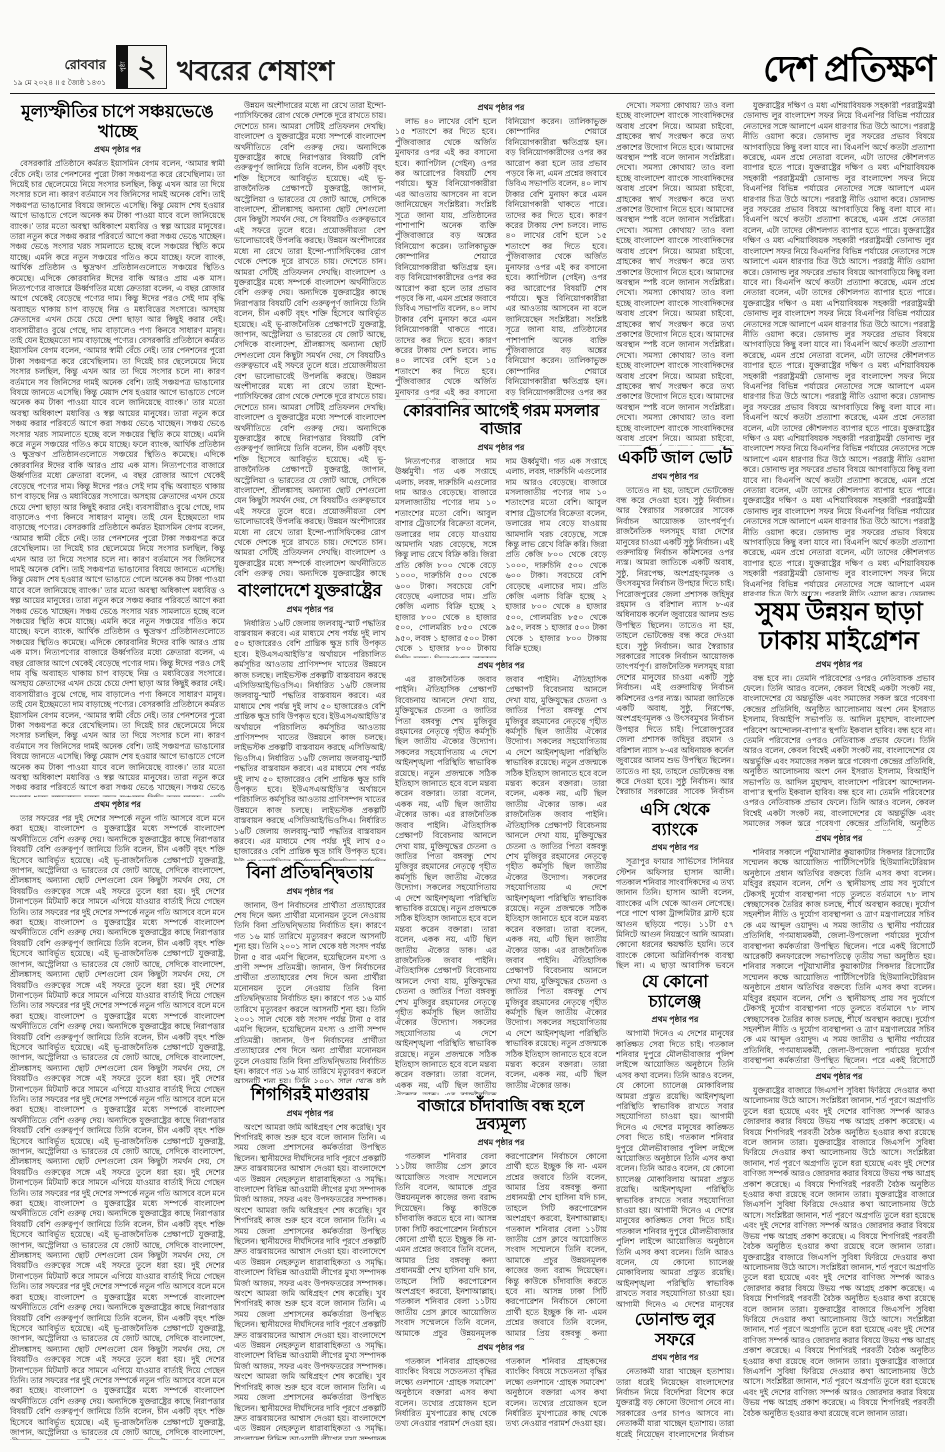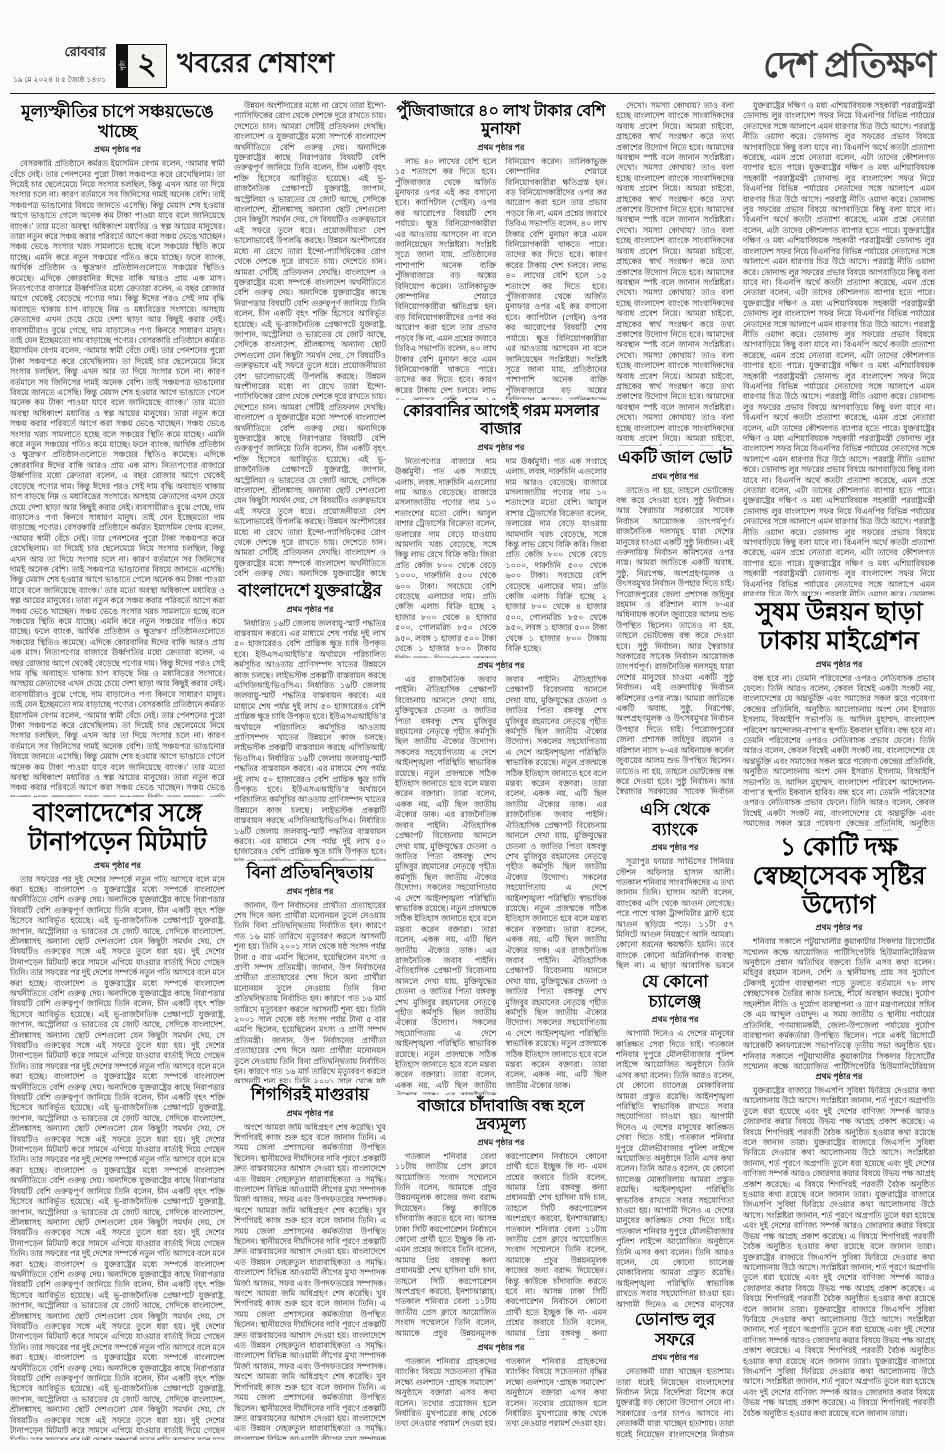--- a/index.html
+++ b/index.html
@@ -6,30 +6,30 @@
   body{
     width:945px;height:1452px;
     background:#fbfbf9;
     font-family:"Liberation Serif", serif;
     color:#1b1b1b;
     overflow:hidden;
     -webkit-font-smoothing:antialiased;
   }
   .page{box-sizing:border-box;width:945px;height:1452px;padding:42px 10px 6px;}
   
-  .masthead{display:flex;align-items:center;gap:10px;border-bottom:1.5px solid #1a1a1a;padding-bottom:4px;height:52px;box-sizing:border-box;}
+  .masthead{display:flex;align-items:flex-end;gap:10px;border-bottom:1.5px solid #1a1a1a;padding-bottom:4px;height:52px;box-sizing:border-box;}
   .dateblock{display:flex;flex-direction:column;align-items:flex-end;justify-content:flex-end;line-height:1.1;padding-bottom:2px;min-width:96px;}
   .weekday{font-weight:bold;font-size:13px;}
-  .dateline{font-size:7.5px;color:#2a2a2a;margin-top:16px;white-space:nowrap;}
+  .dateline{font-size:7.5px;color:#2a2a2a;margin-top:6px;white-space:nowrap;}
   .pagebox{display:flex;align-items:stretch;height:44px;}
   .pagebox .strip{background:#111;color:#fff;writing-mode:vertical-rl;transform:rotate(180deg);font-size:6.5px;display:flex;align-items:center;justify-content:center;width:12px;}
   .pagebox .num{background:#f2f2ee;border:1px solid #111;border-left:none;width:38px;display:flex;align-items:center;justify-content:center;font-size:30px;font-weight:bold;color:#111;}
   .sectiontitle{font-size:27px;font-weight:bold;letter-spacing:0;line-height:1;padding-bottom:4px;white-space:nowrap;}
   .mast-spacer{flex:1;}
-  .logo{font-size:36px;font-weight:bold;color:#404040;letter-spacing:-1px;line-height:1;padding-bottom:2px;white-space:nowrap;}
+  .logo{font-size:36px;font-weight:bold;color:#000000;letter-spacing:-1px;line-height:1;padding-bottom:2px;white-space:nowrap;}
   
   .grid{
     display:grid;
     grid-template-columns:215px 152px 212px 118px 1fr;
     column-gap:9px;
     margin-top:6px;
     height:1340px;
   }
   .col{display:flex;flex-direction:column;overflow:hidden;}
   .art{display:flex;flex-direction:column;overflow:hidden;flex:0 0 auto;}
@@ -68,21 +68,20 @@
 
   <div class="grid">
 
     <div class="col">
       <article class="art" style="height:697px">
         <h2 class="hl hl-lg">মূল্যস্ফীতির চাপে সঞ্চয়ভেঙে খাচ্ছে</h2>
         <div class="kick">প্রথম পৃষ্ঠার পর</div>
         <div class="body fill">বেসরকারি প্রতিষ্ঠানে কর্মরত ইয়াসমিন বেগম বলেন, ‘আমার স্বামী বেঁচে নেই। তার পেনশনের পুরো টাকা সঞ্চয়পত্র করে রেখেছিলাম। তা দিয়েই চার ছেলেমেয়ে নিয়ে সংসার চলছিল, কিন্তু এখন আর তা দিয়ে সংসার চলে না। কারণ বর্তমানে সব জিনিসের দামই অনেক বেশি। তাই সঞ্চয়পত্র ভাঙানোর বিষয়ে জানতে এসেছি। কিন্তু মেয়াদ শেষ হওয়ার আগে ভাঙাতে গেলে অনেক কম টাকা পাওয়া যাবে বলে জানিয়েছে ব্যাংক।’ তার মতো অবস্থা অধিকাংশ মধ্যবিত্ত ও স্বল্প আয়ের মানুষের। তারা নতুন করে সঞ্চয় করার পরিবর্তে আগে করা সঞ্চয় ভেঙে খাচ্ছেন। সঞ্চয় ভেঙে সংসার খরচ সামলাতে হচ্ছে বলে সঞ্চয়ের স্থিতি কমে যাচ্ছে। এমনি করে নতুন সঞ্চয়ের গতিও কমে যাচ্ছে। ফলে ব্যাংক, আর্থিক প্রতিষ্ঠান ও ক্ষুদ্রঋণ প্রতিষ্ঠানগুলোতে সঞ্চয়ের স্থিতিও কমেছে। এদিকে কোরবানির ঈদের বাকি আরও প্রায় এক মাস। নিত্যপণ্যের বাজারে ঊর্ধ্বগতির মধ্যে ক্রেতারা বলেন, এ বছর রোজার আগে থেকেই বেড়েছে পণ্যের দাম। কিন্তু ঈদের পরও সেই দাম বৃদ্ধি অব্যাহত থাকায় চাপ বাড়ছে নিম্ন ও মধ্যবিত্তের সংসারে। অসহায় ক্রেতাদের এখন চেয়ে চেয়ে দেশা ছাড়া আর কিছুই করার নেই। ব্যবসায়ীরাও বুঝে গেছে, দাম বাড়ালেও পণ্য কিনবে সাধারণ মানুষ। তাই যেন ইচ্ছেমতো দাম বাড়াচ্ছে পণ্যের। বেসরকারি প্রতিষ্ঠানে কর্মরত ইয়াসমিন বেগম বলেন, ‘আমার স্বামী বেঁচে নেই। তার পেনশনের পুরো টাকা সঞ্চয়পত্র করে রেখেছিলাম। তা দিয়েই চার ছেলেমেয়ে নিয়ে সংসার চলছিল, কিন্তু এখন আর তা দিয়ে সংসার চলে না। কারণ বর্তমানে সব জিনিসের দামই অনেক বেশি। তাই সঞ্চয়পত্র ভাঙানোর বিষয়ে জানতে এসেছি। কিন্তু মেয়াদ শেষ হওয়ার আগে ভাঙাতে গেলে অনেক কম টাকা পাওয়া যাবে বলে জানিয়েছে ব্যাংক।’ তার মতো অবস্থা অধিকাংশ মধ্যবিত্ত ও স্বল্প আয়ের মানুষের। তারা নতুন করে সঞ্চয় করার পরিবর্তে আগে করা সঞ্চয় ভেঙে খাচ্ছেন। সঞ্চয় ভেঙে সংসার খরচ সামলাতে হচ্ছে বলে সঞ্চয়ের স্থিতি কমে যাচ্ছে। এমনি করে নতুন সঞ্চয়ের গতিও কমে যাচ্ছে। ফলে ব্যাংক, আর্থিক প্রতিষ্ঠান ও ক্ষুদ্রঋণ প্রতিষ্ঠানগুলোতে সঞ্চয়ের স্থিতিও কমেছে। এদিকে কোরবানির ঈদের বাকি আরও প্রায় এক মাস। নিত্যপণ্যের বাজারে ঊর্ধ্বগতির মধ্যে ক্রেতারা বলেন, এ বছর রোজার আগে থেকেই বেড়েছে পণ্যের দাম। কিন্তু ঈদের পরও সেই দাম বৃদ্ধি অব্যাহত থাকায় চাপ বাড়ছে নিম্ন ও মধ্যবিত্তের সংসারে। অসহায় ক্রেতাদের এখন চেয়ে চেয়ে দেশা ছাড়া আর কিছুই করার নেই। ব্যবসায়ীরাও বুঝে গেছে, দাম বাড়ালেও পণ্য কিনবে সাধারণ মানুষ। তাই যেন ইচ্ছেমতো দাম বাড়াচ্ছে পণ্যের। বেসরকারি প্রতিষ্ঠানে কর্মরত ইয়াসমিন বেগম বলেন, ‘আমার স্বামী বেঁচে নেই। তার পেনশনের পুরো টাকা সঞ্চয়পত্র করে রেখেছিলাম। তা দিয়েই চার ছেলেমেয়ে নিয়ে সংসার চলছিল, কিন্তু এখন আর তা দিয়ে সংসার চলে না। কারণ বর্তমানে সব জিনিসের দামই অনেক বেশি। তাই সঞ্চয়পত্র ভাঙানোর বিষয়ে জানতে এসেছি। কিন্তু মেয়াদ শেষ হওয়ার আগে ভাঙাতে গেলে অনেক কম টাকা পাওয়া যাবে বলে জানিয়েছে ব্যাংক।’ তার মতো অবস্থা অধিকাংশ মধ্যবিত্ত ও স্বল্প আয়ের মানুষের। তারা নতুন করে সঞ্চয় করার পরিবর্তে আগে করা সঞ্চয় ভেঙে খাচ্ছেন। সঞ্চয় ভেঙে সংসার খরচ সামলাতে হচ্ছে বলে সঞ্চয়ের স্থিতি কমে যাচ্ছে। এমনি করে নতুন সঞ্চয়ের গতিও কমে যাচ্ছে। ফলে ব্যাংক, আর্থিক প্রতিষ্ঠান ও ক্ষুদ্রঋণ প্রতিষ্ঠানগুলোতে সঞ্চয়ের স্থিতিও কমেছে। এদিকে কোরবানির ঈদের বাকি আরও প্রায় এক মাস। নিত্যপণ্যের বাজারে ঊর্ধ্বগতির মধ্যে ক্রেতারা বলেন, এ বছর রোজার আগে থেকেই বেড়েছে পণ্যের দাম। কিন্তু ঈদের পরও সেই দাম বৃদ্ধি অব্যাহত থাকায় চাপ বাড়ছে নিম্ন ও মধ্যবিত্তের সংসারে। অসহায় ক্রেতাদের এখন চেয়ে চেয়ে দেশা ছাড়া আর কিছুই করার নেই। ব্যবসায়ীরাও বুঝে গেছে, দাম বাড়ালেও পণ্য কিনবে সাধারণ মানুষ। তাই যেন ইচ্ছেমতো দাম বাড়াচ্ছে পণ্যের। বেসরকারি প্রতিষ্ঠানে কর্মরত ইয়াসমিন বেগম বলেন, ‘আমার স্বামী বেঁচে নেই। তার পেনশনের পুরো টাকা সঞ্চয়পত্র করে রেখেছিলাম। তা দিয়েই চার ছেলেমেয়ে নিয়ে সংসার চলছিল, কিন্তু এখন আর তা দিয়ে সংসার চলে না। কারণ বর্তমানে সব জিনিসের দামই অনেক বেশি। তাই সঞ্চয়পত্র ভাঙানোর বিষয়ে জানতে এসেছি। কিন্তু মেয়াদ শেষ হওয়ার আগে ভাঙাতে গেলে অনেক কম টাকা পাওয়া যাবে বলে জানিয়েছে ব্যাংক।’ তার মতো অবস্থা অধিকাংশ মধ্যবিত্ত ও স্বল্প আয়ের মানুষের। তারা নতুন করে সঞ্চয় করার পরিবর্তে আগে করা সঞ্চয় ভেঙে খাচ্ছেন। সঞ্চয় ভেঙে সংসার খরচ সামলাতে হচ্ছে বলে সঞ্চয়ের স্থিতি কমে যাচ্ছে। এমনি করে নতুন সঞ্চয়ের গতিও কমে যাচ্ছে। ফলে ব্যাংক, আর্থিক প্রতিষ্ঠান ও ক্ষুদ্রঋণ প্রতিষ্ঠানগুলোতে সঞ্চয়ের স্থিতিও কমেছে। এদিকে কোরবানির ঈদের বাকি আরও প্রায় এক মাস। নিত্যপণ্যের বাজারে ঊর্ধ্বগতির মধ্যে ক্রেতারা বলেন, এ বছর রোজার আগে থেকেই বেড়েছে পণ্যের দাম। কিন্তু ঈদের পরও সেই দাম বৃদ্ধি অব্যাহত থাকায় চাপ বাড়ছে নিম্ন ও মধ্যবিত্তের সংসারে। অসহায় ক্রেতাদের এখন চেয়ে চেয়ে দেশা ছাড়া আর কিছুই করার নেই। ব্যবসায়ীরাও বুঝে গেছে, দাম বাড়ালেও পণ্য কিনবে সাধারণ মানুষ। তাই যেন ইচ্ছেমতো দাম বাড়াচ্ছে পণ্যের।</div>
       </article>
       <article class="art last">
-        <h2 class="hl hl-xl">বাংলাদেশের সঙ্গে টানাপড়েন মিটমাট</h2>
         <div class="kick">প্রথম পৃষ্ঠার পর</div>
         <div class="body fill">তার সফরের পর দুই দেশের সম্পর্কে নতুন গতি আসবে বলে মনে করা হচ্ছে। বাংলাদেশ ও যুক্তরাষ্ট্রের মধ্যে সম্পর্কে বাংলাদেশ অর্থনীতিতে বেশি গুরুত্ব দেয়। অন্যদিকে যুক্তরাষ্ট্রের কাছে নিরাপত্তার বিষয়টি বেশি গুরুত্বপূর্ণ জানিয়ে তিনি বলেন, চীন একটি বৃহৎ শক্তি হিসেবে আবির্ভূত হয়েছে। এই ভূ-রাজনৈতিক প্রেক্ষাপটে যুক্তরাষ্ট্র, জাপান, অস্ট্রেলিয়া ও ভারতের যে জোট আছে, সেদিকে বাংলাদেশ, শ্রীলঙ্কাসহ অন্যান্য ছোট দেশগুলো যেন কিছুটা সমর্থন দেয়, সে বিষয়টিও গুরুত্বের সঙ্গে এই সফরে তুলে ধরা হয়। দুই দেশের টানাপড়েন মিটমাট করে সামনে এগিয়ে যাওয়ার বার্তাই দিয়ে গেছেন তিনি। তার সফরের পর দুই দেশের সম্পর্কে নতুন গতি আসবে বলে মনে করা হচ্ছে। বাংলাদেশ ও যুক্তরাষ্ট্রের মধ্যে সম্পর্কে বাংলাদেশ অর্থনীতিতে বেশি গুরুত্ব দেয়। অন্যদিকে যুক্তরাষ্ট্রের কাছে নিরাপত্তার বিষয়টি বেশি গুরুত্বপূর্ণ জানিয়ে তিনি বলেন, চীন একটি বৃহৎ শক্তি হিসেবে আবির্ভূত হয়েছে। এই ভূ-রাজনৈতিক প্রেক্ষাপটে যুক্তরাষ্ট্র, জাপান, অস্ট্রেলিয়া ও ভারতের যে জোট আছে, সেদিকে বাংলাদেশ, শ্রীলঙ্কাসহ অন্যান্য ছোট দেশগুলো যেন কিছুটা সমর্থন দেয়, সে বিষয়টিও গুরুত্বের সঙ্গে এই সফরে তুলে ধরা হয়। দুই দেশের টানাপড়েন মিটমাট করে সামনে এগিয়ে যাওয়ার বার্তাই দিয়ে গেছেন তিনি। তার সফরের পর দুই দেশের সম্পর্কে নতুন গতি আসবে বলে মনে করা হচ্ছে। বাংলাদেশ ও যুক্তরাষ্ট্রের মধ্যে সম্পর্কে বাংলাদেশ অর্থনীতিতে বেশি গুরুত্ব দেয়। অন্যদিকে যুক্তরাষ্ট্রের কাছে নিরাপত্তার বিষয়টি বেশি গুরুত্বপূর্ণ জানিয়ে তিনি বলেন, চীন একটি বৃহৎ শক্তি হিসেবে আবির্ভূত হয়েছে। এই ভূ-রাজনৈতিক প্রেক্ষাপটে যুক্তরাষ্ট্র, জাপান, অস্ট্রেলিয়া ও ভারতের যে জোট আছে, সেদিকে বাংলাদেশ, শ্রীলঙ্কাসহ অন্যান্য ছোট দেশগুলো যেন কিছুটা সমর্থন দেয়, সে বিষয়টিও গুরুত্বের সঙ্গে এই সফরে তুলে ধরা হয়। দুই দেশের টানাপড়েন মিটমাট করে সামনে এগিয়ে যাওয়ার বার্তাই দিয়ে গেছেন তিনি। তার সফরের পর দুই দেশের সম্পর্কে নতুন গতি আসবে বলে মনে করা হচ্ছে। বাংলাদেশ ও যুক্তরাষ্ট্রের মধ্যে সম্পর্কে বাংলাদেশ অর্থনীতিতে বেশি গুরুত্ব দেয়। অন্যদিকে যুক্তরাষ্ট্রের কাছে নিরাপত্তার বিষয়টি বেশি গুরুত্বপূর্ণ জানিয়ে তিনি বলেন, চীন একটি বৃহৎ শক্তি হিসেবে আবির্ভূত হয়েছে। এই ভূ-রাজনৈতিক প্রেক্ষাপটে যুক্তরাষ্ট্র, জাপান, অস্ট্রেলিয়া ও ভারতের যে জোট আছে, সেদিকে বাংলাদেশ, শ্রীলঙ্কাসহ অন্যান্য ছোট দেশগুলো যেন কিছুটা সমর্থন দেয়, সে বিষয়টিও গুরুত্বের সঙ্গে এই সফরে তুলে ধরা হয়। দুই দেশের টানাপড়েন মিটমাট করে সামনে এগিয়ে যাওয়ার বার্তাই দিয়ে গেছেন তিনি। তার সফরের পর দুই দেশের সম্পর্কে নতুন গতি আসবে বলে মনে করা হচ্ছে। বাংলাদেশ ও যুক্তরাষ্ট্রের মধ্যে সম্পর্কে বাংলাদেশ অর্থনীতিতে বেশি গুরুত্ব দেয়। অন্যদিকে যুক্তরাষ্ট্রের কাছে নিরাপত্তার বিষয়টি বেশি গুরুত্বপূর্ণ জানিয়ে তিনি বলেন, চীন একটি বৃহৎ শক্তি হিসেবে আবির্ভূত হয়েছে। এই ভূ-রাজনৈতিক প্রেক্ষাপটে যুক্তরাষ্ট্র, জাপান, অস্ট্রেলিয়া ও ভারতের যে জোট আছে, সেদিকে বাংলাদেশ, শ্রীলঙ্কাসহ অন্যান্য ছোট দেশগুলো যেন কিছুটা সমর্থন দেয়, সে বিষয়টিও গুরুত্বের সঙ্গে এই সফরে তুলে ধরা হয়। দুই দেশের টানাপড়েন মিটমাট করে সামনে এগিয়ে যাওয়ার বার্তাই দিয়ে গেছেন তিনি। তার সফরের পর দুই দেশের সম্পর্কে নতুন গতি আসবে বলে মনে করা হচ্ছে। বাংলাদেশ ও যুক্তরাষ্ট্রের মধ্যে সম্পর্কে বাংলাদেশ অর্থনীতিতে বেশি গুরুত্ব দেয়। অন্যদিকে যুক্তরাষ্ট্রের কাছে নিরাপত্তার বিষয়টি বেশি গুরুত্বপূর্ণ জানিয়ে তিনি বলেন, চীন একটি বৃহৎ শক্তি হিসেবে আবির্ভূত হয়েছে। এই ভূ-রাজনৈতিক প্রেক্ষাপটে যুক্তরাষ্ট্র, জাপান, অস্ট্রেলিয়া ও ভারতের যে জোট আছে, সেদিকে বাংলাদেশ, শ্রীলঙ্কাসহ অন্যান্য ছোট দেশগুলো যেন কিছুটা সমর্থন দেয়, সে বিষয়টিও গুরুত্বের সঙ্গে এই সফরে তুলে ধরা হয়। দুই দেশের টানাপড়েন মিটমাট করে সামনে এগিয়ে যাওয়ার বার্তাই দিয়ে গেছেন তিনি। তার সফরের পর দুই দেশের সম্পর্কে নতুন গতি আসবে বলে মনে করা হচ্ছে। বাংলাদেশ ও যুক্তরাষ্ট্রের মধ্যে সম্পর্কে বাংলাদেশ অর্থনীতিতে বেশি গুরুত্ব দেয়। অন্যদিকে যুক্তরাষ্ট্রের কাছে নিরাপত্তার বিষয়টি বেশি গুরুত্বপূর্ণ জানিয়ে তিনি বলেন, চীন একটি বৃহৎ শক্তি হিসেবে আবির্ভূত হয়েছে। এই ভূ-রাজনৈতিক প্রেক্ষাপটে যুক্তরাষ্ট্র, জাপান, অস্ট্রেলিয়া ও ভারতের যে জোট আছে, সেদিকে বাংলাদেশ, শ্রীলঙ্কাসহ অন্যান্য ছোট দেশগুলো যেন কিছুটা সমর্থন দেয়, সে বিষয়টিও গুরুত্বের সঙ্গে এই সফরে তুলে ধরা হয়। দুই দেশের টানাপড়েন মিটমাট করে সামনে এগিয়ে যাওয়ার বার্তাই দিয়ে গেছেন তিনি।</div>
       </article>
     </div>
 
     <div class="col">
       <article class="art cont" style="height:478px">
         <div class="body fill">উন্নয়ন অংশীদারের মধ্যে না রেখে তারা ইন্দো-প্যাসিফিকের রোগ থেকে দেশকে দূরে রাখতে চায়। দেশেতে চান। আমরা সেটিই প্রতিফলন দেখছি। বাংলাদেশ ও যুক্তরাষ্ট্রের মধ্যে সম্পর্কে বাংলাদেশ অর্থনীতিতে বেশি গুরুত্ব দেয়। অন্যদিকে যুক্তরাষ্ট্রের কাছে নিরাপত্তার বিষয়টি বেশি গুরুত্বপূর্ণ জানিয়ে তিনি বলেন, চীন একটি বৃহৎ শক্তি হিসেবে আবির্ভূত হয়েছে। এই ভূ-রাজনৈতিক প্রেক্ষাপটে যুক্তরাষ্ট্র, জাপান, অস্ট্রেলিয়া ও ভারতের যে জোট আছে, সেদিকে বাংলাদেশ, শ্রীলঙ্কাসহ অন্যান্য ছোট দেশগুলো যেন কিছুটা সমর্থন দেয়, সে বিষয়টিও গুরুত্বভাবে এই সফরে তুলে ধরে। প্রয়োজনীয়তা বেশ ভালোভাবেই উপলব্ধি করছে। উন্নয়ন অংশীদারের মধ্যে না রেখে তারা ইন্দো-প্যাসিফিকের রোগ থেকে দেশকে দূরে রাখতে চায়। দেশেতে চান। আমরা সেটিই প্রতিফলন দেখছি। বাংলাদেশ ও যুক্তরাষ্ট্রের মধ্যে সম্পর্কে বাংলাদেশ অর্থনীতিতে বেশি গুরুত্ব দেয়। অন্যদিকে যুক্তরাষ্ট্রের কাছে নিরাপত্তার বিষয়টি বেশি গুরুত্বপূর্ণ জানিয়ে তিনি বলেন, চীন একটি বৃহৎ শক্তি হিসেবে আবির্ভূত হয়েছে। এই ভূ-রাজনৈতিক প্রেক্ষাপটে যুক্তরাষ্ট্র, জাপান, অস্ট্রেলিয়া ও ভারতের যে জোট আছে, সেদিকে বাংলাদেশ, শ্রীলঙ্কাসহ অন্যান্য ছোট দেশগুলো যেন কিছুটা সমর্থন দেয়, সে বিষয়টিও গুরুত্বভাবে এই সফরে তুলে ধরে। প্রয়োজনীয়তা বেশ ভালোভাবেই উপলব্ধি করছে। উন্নয়ন অংশীদারের মধ্যে না রেখে তারা ইন্দো-প্যাসিফিকের রোগ থেকে দেশকে দূরে রাখতে চায়। দেশেতে চান। আমরা সেটিই প্রতিফলন দেখছি। বাংলাদেশ ও যুক্তরাষ্ট্রের মধ্যে সম্পর্কে বাংলাদেশ অর্থনীতিতে বেশি গুরুত্ব দেয়। অন্যদিকে যুক্তরাষ্ট্রের কাছে নিরাপত্তার বিষয়টি বেশি গুরুত্বপূর্ণ জানিয়ে তিনি বলেন, চীন একটি বৃহৎ শক্তি হিসেবে আবির্ভূত হয়েছে। এই ভূ-রাজনৈতিক প্রেক্ষাপটে যুক্তরাষ্ট্র, জাপান, অস্ট্রেলিয়া ও ভারতের যে জোট আছে, সেদিকে বাংলাদেশ, শ্রীলঙ্কাসহ অন্যান্য ছোট দেশগুলো যেন কিছুটা সমর্থন দেয়, সে বিষয়টিও গুরুত্বভাবে এই সফরে তুলে ধরে। প্রয়োজনীয়তা বেশ ভালোভাবেই উপলব্ধি করছে। উন্নয়ন অংশীদারের মধ্যে না রেখে তারা ইন্দো-প্যাসিফিকের রোগ থেকে দেশকে দূরে রাখতে চায়। দেশেতে চান। আমরা সেটিই প্রতিফলন দেখছি। বাংলাদেশ ও যুক্তরাষ্ট্রের মধ্যে সম্পর্কে বাংলাদেশ অর্থনীতিতে বেশি গুরুত্ব দেয়। অন্যদিকে যুক্তরাষ্ট্রের কাছে নিরাপত্তার বিষয়টি বেশি গুরুত্বপূর্ণ জানিয়ে তিনি বলেন, চীন একটি বৃহৎ শক্তি হিসেবে আবির্ভূত হয়েছে। এই ভূ-রাজনৈতিক প্রেক্ষাপটে যুক্তরাষ্ট্র, জাপান, অস্ট্রেলিয়া ও ভারতের যে জোট আছে, সেদিকে বাংলাদেশ, শ্রীলঙ্কাসহ অন্যান্য ছোট দেশগুলো যেন কিছুটা সমর্থন দেয়, সে বিষয়টিও গুরুত্বভাবে এই সফরে তুলে ধরে। প্রয়োজনীয়তা বেশ ভালোভাবেই উপলব্ধি করছে।</div>
       </article>
       <article class="art" style="height:282px">
@@ -97,21 +96,20 @@
       </article>
       <article class="art last">
         <h2 class="hl hl-lg">শিগগিরই মাগুরায়</h2>
         <div class="kick">প্রথম পৃষ্ঠার পর</div>
         <div class="body fill">অংশে আমরা জমি অধিগ্রহণ শেষ করেছি। খুব শিগগিরই কাজ শুরু হবে বলে জানান তিনি। এ সময় জেলা প্রশাসনের কর্মকর্তারা উপস্থিত ছিলেন। স্থানীয়দের দীর্ঘদিনের দাবি পূরণে প্রকল্পটি দ্রুত বাস্তবায়নের আশ্বাস দেওয়া হয়। বাংলাদেশে এত উন্নয়ন নেহরুতুল ধারাবাহিকতা ও সমৃদ্ধি। বাংলাদেশ বিভিন্ন আওয়ামী লীগের মুখ্য সম্পাদক মির্জা আজম, সফর এবং উপদফতরের সম্পাদক। অংশে আমরা জমি অধিগ্রহণ শেষ করেছি। খুব শিগগিরই কাজ শুরু হবে বলে জানান তিনি। এ সময় জেলা প্রশাসনের কর্মকর্তারা উপস্থিত ছিলেন। স্থানীয়দের দীর্ঘদিনের দাবি পূরণে প্রকল্পটি দ্রুত বাস্তবায়নের আশ্বাস দেওয়া হয়। বাংলাদেশে এত উন্নয়ন নেহরুতুল ধারাবাহিকতা ও সমৃদ্ধি। বাংলাদেশ বিভিন্ন আওয়ামী লীগের মুখ্য সম্পাদক মির্জা আজম, সফর এবং উপদফতরের সম্পাদক। অংশে আমরা জমি অধিগ্রহণ শেষ করেছি। খুব শিগগিরই কাজ শুরু হবে বলে জানান তিনি। এ সময় জেলা প্রশাসনের কর্মকর্তারা উপস্থিত ছিলেন। স্থানীয়দের দীর্ঘদিনের দাবি পূরণে প্রকল্পটি দ্রুত বাস্তবায়নের আশ্বাস দেওয়া হয়। বাংলাদেশে এত উন্নয়ন নেহরুতুল ধারাবাহিকতা ও সমৃদ্ধি। বাংলাদেশ বিভিন্ন আওয়ামী লীগের মুখ্য সম্পাদক মির্জা আজম, সফর এবং উপদফতরের সম্পাদক। অংশে আমরা জমি অধিগ্রহণ শেষ করেছি। খুব শিগগিরই কাজ শুরু হবে বলে জানান তিনি। এ সময় জেলা প্রশাসনের কর্মকর্তারা উপস্থিত ছিলেন। স্থানীয়দের দীর্ঘদিনের দাবি পূরণে প্রকল্পটি দ্রুত বাস্তবায়নের আশ্বাস দেওয়া হয়। বাংলাদেশে এত উন্নয়ন নেহরুতুল ধারাবাহিকতা ও সমৃদ্ধি। বাংলাদেশ বিভিন্ন আওয়ামী লীগের মুখ্য সম্পাদক মির্জা আজম, সফর এবং উপদফতরের সম্পাদক।</div>
       </article>
     </div>
 
     <div class="col">
       <article class="art" style="height:300px">
-        <h2 class="hl hl-md">পুঁজিবাজারে ৪০ লাখ টাকার বেশি মুনাফা</h2>
         <div class="kick">প্রথম পৃষ্ঠার পর</div>
         <div class="body cols2 fill">লাভ ৪০ লাখের বেশি হলে ১৫ শতাংশে কর দিতে হবে। পুঁজিবাজার থেকে অর্জিত মুনাফার ওপর এই কর বসানো হবে। ক্যাপিটাল (গেইন) ওপর কর আরোপের বিষয়টি শেষ পর্যায়ে। ক্ষুদ্র বিনিয়োগকারীরা এর আওতায় আসবেন না বলে জানিয়েছেন সংশ্লিষ্টরা। সংশ্লিষ্ট সূত্রে জানা যায়, প্রতিষ্ঠানের পাশাপাশি অনেক ব্যক্তি পুঁজিবাজারে বড় অঙ্কের বিনিয়োগ করেন। তালিকাভুক্ত কোম্পানির শেয়ারে বিনিয়োগকারীরা ক্ষতিগ্রস্ত হন। বড় বিনিয়োগকারীদের ওপর কর আরোপ করা হলে তার প্রভাব পড়বে কি না, এমন প্রশ্নের জবাবে ডিবিএ সভাপতি বলেন, ৪০ লাখ টাকার বেশি মুনাফা করে এমন বিনিয়োগকারী থাকতে পারে। তাদের কর দিতে হবে। কারণ করের টাকায় দেশ চলবে। লাভ ৪০ লাখের বেশি হলে ১৫ শতাংশে কর দিতে হবে। পুঁজিবাজার থেকে অর্জিত মুনাফার ওপর এই কর বসানো হবে। ক্যাপিটাল (গেইন) ওপর কর আরোপের বিষয়টি শেষ পর্যায়ে। ক্ষুদ্র বিনিয়োগকারীরা এর আওতায় আসবেন না বলে জানিয়েছেন সংশ্লিষ্টরা। সংশ্লিষ্ট সূত্রে জানা যায়, প্রতিষ্ঠানের পাশাপাশি অনেক ব্যক্তি পুঁজিবাজারে বড় অঙ্কের বিনিয়োগ করেন। তালিকাভুক্ত কোম্পানির শেয়ারে বিনিয়োগকারীরা ক্ষতিগ্রস্ত হন। বড় বিনিয়োগকারীদের ওপর কর আরোপ করা হলে তার প্রভাব পড়বে কি না, এমন প্রশ্নের জবাবে ডিবিএ সভাপতি বলেন, ৪০ লাখ টাকার বেশি মুনাফা করে এমন বিনিয়োগকারী থাকতে পারে। তাদের কর দিতে হবে। কারণ করের টাকায় দেশ চলবে। লাভ ৪০ লাখের বেশি হলে ১৫ শতাংশে কর দিতে হবে। পুঁজিবাজার থেকে অর্জিত মুনাফার ওপর এই কর বসানো হবে। ক্যাপিটাল (গেইন) ওপর কর আরোপের বিষয়টি শেষ পর্যায়ে। ক্ষুদ্র বিনিয়োগকারীরা এর আওতায় আসবেন না বলে জানিয়েছেন সংশ্লিষ্টরা। সংশ্লিষ্ট সূত্রে জানা যায়, প্রতিষ্ঠানের পাশাপাশি অনেক ব্যক্তি পুঁজিবাজারে বড় অঙ্কের বিনিয়োগ করেন। তালিকাভুক্ত কোম্পানির শেয়ারে বিনিয়োগকারীরা ক্ষতিগ্রস্ত হন। বড় বিনিয়োগকারীদের ওপর কর আরোপ করা হলে তার প্রভাব পড়বে কি না, এমন প্রশ্নের জবাবে ডিবিএ সভাপতি বলেন, ৪০ লাখ টাকার বেশি মুনাফা করে এমন বিনিয়োগকারী থাকতে পারে। তাদের কর দিতে হবে। কারণ করের টাকায় দেশ চলবে।</div>
       </article>
       <article class="art" style="height:258px">
         <h2 class="hl hl-md">কোরবানির আগেই গরম মসলার বাজার</h2>
         <div class="kick">প্রথম পৃষ্ঠার পর</div>
         <div class="body cols2 fill">নিত্যপণ্যের বাজারে দাম ঊর্ধ্বমুখী। গত এক সপ্তাহে এলাচ, লবঙ্গ, দারুচিনি এগুলোর দাম আরও বেড়েছে। বাজারে মসলাজাতীয় পণ্যের দাম ১০ শতাংশের মতো বেশি। আবুল বাশার ট্রেডার্সের বিক্রেতা বলেন, ডলারের দাম বেড়ে যাওয়ায় আমদানি খরচ বেড়েছে, সঙ্গে কিন্তু লাভ রেখে বিক্রি করি। জিরা প্রতি কেজি ৮০০ থেকে বেড়ে ১০০০, দারুচিনি ৫০০ থেকে ৬০০ টাকা। সবচেয়ে বেশি বেড়েছে এলাচের দাম। প্রতি কেজি এলাচ বিক্রি হচ্ছে ২ হাজার ৮০০ থেকে ৪ হাজার ৫০০, গোলমরিচ ৮৫০ থেকে ৯৫০, লবঙ্গ ১ হাজার ৫০০ টাকা থেকে ১ হাজার ৮০০ টাকায় বিক্রি হচ্ছে। নিত্যপণ্যের বাজারে দাম ঊর্ধ্বমুখী। গত এক সপ্তাহে এলাচ, লবঙ্গ, দারুচিনি এগুলোর দাম আরও বেড়েছে। বাজারে মসলাজাতীয় পণ্যের দাম ১০ শতাংশের মতো বেশি। আবুল বাশার ট্রেডার্সের বিক্রেতা বলেন, ডলারের দাম বেড়ে যাওয়ায় আমদানি খরচ বেড়েছে, সঙ্গে কিন্তু লাভ রেখে বিক্রি করি। জিরা প্রতি কেজি ৮০০ থেকে বেড়ে ১০০০, দারুচিনি ৫০০ থেকে ৬০০ টাকা। সবচেয়ে বেশি বেড়েছে এলাচের দাম। প্রতি কেজি এলাচ বিক্রি হচ্ছে ২ হাজার ৮০০ থেকে ৪ হাজার ৫০০, গোলমরিচ ৮৫০ থেকে ৯৫০, লবঙ্গ ১ হাজার ৫০০ টাকা থেকে ১ হাজার ৮০০ টাকায় বিক্রি হচ্ছে।</div>
       </article>
       <article class="art" style="height:437px">
         <div class="kick">প্রথম পৃষ্ঠার পর</div>
@@ -157,21 +155,20 @@
     <div class="col">
       <article class="art cont" style="height:495px">
         <div class="body fill">যুক্তরাষ্ট্রের দক্ষিণ ও মধ্য এশিয়াবিষয়ক সহকারী পররাষ্ট্রমন্ত্রী ডোনাল্ড লুর বাংলাদেশ সফর নিয়ে বিএনপির বিভিন্ন পর্যায়ের নেতাদের সঙ্গে আলাপে এমন ধারণার চিত্র উঠে আসে। পররাষ্ট্র নীতি ওয়াদা করে। ডোনাল্ড লুর সফরের প্রভাব বিষয়ে আগবাড়িয়ে কিছু বলা যাবে না। বিএনপি অর্থে কতটা প্রত্যাশা করেছে, এমন প্রশ্নে নেতারা বলেন, এটা তাদের কৌশলগত ব্যাপার হতে পারে। যুক্তরাষ্ট্রের দক্ষিণ ও মধ্য এশিয়াবিষয়ক সহকারী পররাষ্ট্রমন্ত্রী ডোনাল্ড লুর বাংলাদেশ সফর নিয়ে বিএনপির বিভিন্ন পর্যায়ের নেতাদের সঙ্গে আলাপে এমন ধারণার চিত্র উঠে আসে। পররাষ্ট্র নীতি ওয়াদা করে। ডোনাল্ড লুর সফরের প্রভাব বিষয়ে আগবাড়িয়ে কিছু বলা যাবে না। বিএনপি অর্থে কতটা প্রত্যাশা করেছে, এমন প্রশ্নে নেতারা বলেন, এটা তাদের কৌশলগত ব্যাপার হতে পারে। যুক্তরাষ্ট্রের দক্ষিণ ও মধ্য এশিয়াবিষয়ক সহকারী পররাষ্ট্রমন্ত্রী ডোনাল্ড লুর বাংলাদেশ সফর নিয়ে বিএনপির বিভিন্ন পর্যায়ের নেতাদের সঙ্গে আলাপে এমন ধারণার চিত্র উঠে আসে। পররাষ্ট্র নীতি ওয়াদা করে। ডোনাল্ড লুর সফরের প্রভাব বিষয়ে আগবাড়িয়ে কিছু বলা যাবে না। বিএনপি অর্থে কতটা প্রত্যাশা করেছে, এমন প্রশ্নে নেতারা বলেন, এটা তাদের কৌশলগত ব্যাপার হতে পারে। যুক্তরাষ্ট্রের দক্ষিণ ও মধ্য এশিয়াবিষয়ক সহকারী পররাষ্ট্রমন্ত্রী ডোনাল্ড লুর বাংলাদেশ সফর নিয়ে বিএনপির বিভিন্ন পর্যায়ের নেতাদের সঙ্গে আলাপে এমন ধারণার চিত্র উঠে আসে। পররাষ্ট্র নীতি ওয়াদা করে। ডোনাল্ড লুর সফরের প্রভাব বিষয়ে আগবাড়িয়ে কিছু বলা যাবে না। বিএনপি অর্থে কতটা প্রত্যাশা করেছে, এমন প্রশ্নে নেতারা বলেন, এটা তাদের কৌশলগত ব্যাপার হতে পারে। যুক্তরাষ্ট্রের দক্ষিণ ও মধ্য এশিয়াবিষয়ক সহকারী পররাষ্ট্রমন্ত্রী ডোনাল্ড লুর বাংলাদেশ সফর নিয়ে বিএনপির বিভিন্ন পর্যায়ের নেতাদের সঙ্গে আলাপে এমন ধারণার চিত্র উঠে আসে। পররাষ্ট্র নীতি ওয়াদা করে। ডোনাল্ড লুর সফরের প্রভাব বিষয়ে আগবাড়িয়ে কিছু বলা যাবে না। বিএনপি অর্থে কতটা প্রত্যাশা করেছে, এমন প্রশ্নে নেতারা বলেন, এটা তাদের কৌশলগত ব্যাপার হতে পারে। যুক্তরাষ্ট্রের দক্ষিণ ও মধ্য এশিয়াবিষয়ক সহকারী পররাষ্ট্রমন্ত্রী ডোনাল্ড লুর বাংলাদেশ সফর নিয়ে বিএনপির বিভিন্ন পর্যায়ের নেতাদের সঙ্গে আলাপে এমন ধারণার চিত্র উঠে আসে। পররাষ্ট্র নীতি ওয়াদা করে। ডোনাল্ড লুর সফরের প্রভাব বিষয়ে আগবাড়িয়ে কিছু বলা যাবে না। বিএনপি অর্থে কতটা প্রত্যাশা করেছে, এমন প্রশ্নে নেতারা বলেন, এটা তাদের কৌশলগত ব্যাপার হতে পারে। যুক্তরাষ্ট্রের দক্ষিণ ও মধ্য এশিয়াবিষয়ক সহকারী পররাষ্ট্রমন্ত্রী ডোনাল্ড লুর বাংলাদেশ সফর নিয়ে বিএনপির বিভিন্ন পর্যায়ের নেতাদের সঙ্গে আলাপে এমন ধারণার চিত্র উঠে আসে। পররাষ্ট্র নীতি ওয়াদা করে। ডোনাল্ড লুর সফরের প্রভাব বিষয়ে আগবাড়িয়ে কিছু বলা যাবে না। বিএনপি অর্থে কতটা প্রত্যাশা করেছে, এমন প্রশ্নে নেতারা বলেন, এটা তাদের কৌশলগত ব্যাপার হতে পারে। যুক্তরাষ্ট্রের দক্ষিণ ও মধ্য এশিয়াবিষয়ক সহকারী পররাষ্ট্রমন্ত্রী ডোনাল্ড লুর বাংলাদেশ সফর নিয়ে বিএনপির বিভিন্ন পর্যায়ের নেতাদের সঙ্গে আলাপে এমন ধারণার চিত্র উঠে আসে। পররাষ্ট্র নীতি ওয়াদা করে। ডোনাল্ড লুর সফরের প্রভাব বিষয়ে আগবাড়িয়ে কিছু বলা যাবে না। বিএনপি অর্থে কতটা প্রত্যাশা করেছে, এমন প্রশ্নে নেতারা বলেন, এটা তাদের কৌশলগত ব্যাপার হতে পারে।</div>
       </article>
       <article class="art" style="height:235px">
         <h2 class="hl hl-xl">সুষম উন্নয়ন ছাড়া ঢাকায় মাইগ্রেশন</h2>
         <div class="kick">প্রথম পৃষ্ঠার পর</div>
         <div class="body fill">বন্ধ হবে না। তেমনি পরিবেশের ওপরও নেতিবাচক প্রভাব ফেলে। তিনি আরও বলেন, কেবল বিশ্বেই একটা সংকট নয়, বাংলাদেশের যে অন্তর্ভুক্তি এবং সমাজের সকল স্তরে গবেষণা কেন্দ্রের প্রতিনিধি, অনুষ্ঠিত আলোচনায় অংশ নেন ইসরাত ইসলাম, বিআইপি সভাপতি ড. আদিল মুহাম্মদ, বাংলাদেশ পরিবেশ আন্দোলন-বাপা’র স্থপতি ইকবাল হাবিব। বন্ধ হবে না। তেমনি পরিবেশের ওপরও নেতিবাচক প্রভাব ফেলে। তিনি আরও বলেন, কেবল বিশ্বেই একটা সংকট নয়, বাংলাদেশের যে অন্তর্ভুক্তি এবং সমাজের সকল স্তরে গবেষণা কেন্দ্রের প্রতিনিধি, অনুষ্ঠিত আলোচনায় অংশ নেন ইসরাত ইসলাম, বিআইপি সভাপতি ড. আদিল মুহাম্মদ, বাংলাদেশ পরিবেশ আন্দোলন-বাপা’র স্থপতি ইকবাল হাবিব। বন্ধ হবে না। তেমনি পরিবেশের ওপরও নেতিবাচক প্রভাব ফেলে। তিনি আরও বলেন, কেবল বিশ্বেই একটা সংকট নয়, বাংলাদেশের যে অন্তর্ভুক্তি এবং সমাজের সকল স্তরে গবেষণা কেন্দ্রের প্রতিনিধি, অনুষ্ঠিত আলোচনায় অংশ নেন ইসরাত ইসলাম, বিআইপি সভাপতি ড. আদিল মুহাম্মদ, বাংলাদেশ পরিবেশ আন্দোলন-বাপা’র স্থপতি ইকবাল হাবিব।</div>
       </article>
       <article class="art" style="height:238px">
-        <h2 class="hl hl-xl">১ কোটি দক্ষ স্বেচ্ছাসেবক সৃষ্টির উদ্যোগ</h2>
         <div class="kick">প্রথম পৃষ্ঠার পর</div>
         <div class="body fill">শনিবার সকালে পটুয়াখালীর কুয়াকাটার সিকদার রিসোর্টের সম্মেলন কক্ষে আয়োজিত পার্টিসিপেটরি হিউম্যানিটেরিয়ান অনুষ্ঠানে প্রধান অতিথির বক্তব্যে তিনি এসব কথা বলেন। মহিবুর রহমান বলেন, দেশি ও স্থানীয়সহ প্রায় সব দুর্যোগে টেকসই দুর্যোগ ব্যবস্থাপনা গড়ে তুলতে বর্তমানে ৭৮ লাখ স্বেচ্ছাসেবক তৈরির কাজ চলছে, শীর্ষে অবস্থান করছে। দুর্যোগ সহনশীল নীতি ও দুর্যোগ ব্যবস্থাপনা ও ত্রাণ মন্ত্রণালয়ের সচিব কে এম আব্দুল ওয়াদুদ। এ সময় জাতীয় ও স্থানীয় পর্যায়ের প্রতিনিধি, গণমাধ্যমকর্মী, জেলা-উপজেলা পর্যায়ের দুর্যোগ ব্যবস্থাপনা কর্মকর্তারা উপস্থিত ছিলেন। পরে একই রিসোর্টে আরেকটি কনফারেন্সে সভাপতিত্বে তৃতীয় সভা অনুষ্ঠিত হয়। শনিবার সকালে পটুয়াখালীর কুয়াকাটার সিকদার রিসোর্টের সম্মেলন কক্ষে আয়োজিত পার্টিসিপেটরি হিউম্যানিটেরিয়ান অনুষ্ঠানে প্রধান অতিথির বক্তব্যে তিনি এসব কথা বলেন। মহিবুর রহমান বলেন, দেশি ও স্থানীয়সহ প্রায় সব দুর্যোগে টেকসই দুর্যোগ ব্যবস্থাপনা গড়ে তুলতে বর্তমানে ৭৮ লাখ স্বেচ্ছাসেবক তৈরির কাজ চলছে, শীর্ষে অবস্থান করছে। দুর্যোগ সহনশীল নীতি ও দুর্যোগ ব্যবস্থাপনা ও ত্রাণ মন্ত্রণালয়ের সচিব কে এম আব্দুল ওয়াদুদ। এ সময় জাতীয় ও স্থানীয় পর্যায়ের প্রতিনিধি, গণমাধ্যমকর্মী, জেলা-উপজেলা পর্যায়ের দুর্যোগ ব্যবস্থাপনা কর্মকর্তারা উপস্থিত ছিলেন। পরে একই রিসোর্টে আরেকটি কনফারেন্সে সভাপতিত্বে তৃতীয় সভা অনুষ্ঠিত হয়।</div>
       </article>
       <article class="art last">
         <div class="kick">প্রথম পৃষ্ঠার পর</div>
         <div class="body fill">যুক্তরাষ্ট্রের বাজারে জিএসপি সুবিধা ফিরিয়ে দেওয়ার কথা আলোচনায় উঠে আসে। সংশ্লিষ্টরা জানান, শর্ত পূরণে অগ্রগতি তুলে ধরা হয়েছে এবং দুই দেশের বাণিজ্য সম্পর্ক আরও জোরদার করার বিষয়ে উভয় পক্ষ আগ্রহ প্রকাশ করেছে। এ বিষয়ে শিগগিরই পরবর্তী বৈঠক অনুষ্ঠিত হওয়ার কথা রয়েছে বলে জানান তারা। যুক্তরাষ্ট্রের বাজারে জিএসপি সুবিধা ফিরিয়ে দেওয়ার কথা আলোচনায় উঠে আসে। সংশ্লিষ্টরা জানান, শর্ত পূরণে অগ্রগতি তুলে ধরা হয়েছে এবং দুই দেশের বাণিজ্য সম্পর্ক আরও জোরদার করার বিষয়ে উভয় পক্ষ আগ্রহ প্রকাশ করেছে। এ বিষয়ে শিগগিরই পরবর্তী বৈঠক অনুষ্ঠিত হওয়ার কথা রয়েছে বলে জানান তারা। যুক্তরাষ্ট্রের বাজারে জিএসপি সুবিধা ফিরিয়ে দেওয়ার কথা আলোচনায় উঠে আসে। সংশ্লিষ্টরা জানান, শর্ত পূরণে অগ্রগতি তুলে ধরা হয়েছে এবং দুই দেশের বাণিজ্য সম্পর্ক আরও জোরদার করার বিষয়ে উভয় পক্ষ আগ্রহ প্রকাশ করেছে। এ বিষয়ে শিগগিরই পরবর্তী বৈঠক অনুষ্ঠিত হওয়ার কথা রয়েছে বলে জানান তারা। যুক্তরাষ্ট্রের বাজারে জিএসপি সুবিধা ফিরিয়ে দেওয়ার কথা আলোচনায় উঠে আসে। সংশ্লিষ্টরা জানান, শর্ত পূরণে অগ্রগতি তুলে ধরা হয়েছে এবং দুই দেশের বাণিজ্য সম্পর্ক আরও জোরদার করার বিষয়ে উভয় পক্ষ আগ্রহ প্রকাশ করেছে। এ বিষয়ে শিগগিরই পরবর্তী বৈঠক অনুষ্ঠিত হওয়ার কথা রয়েছে বলে জানান তারা। যুক্তরাষ্ট্রের বাজারে জিএসপি সুবিধা ফিরিয়ে দেওয়ার কথা আলোচনায় উঠে আসে। সংশ্লিষ্টরা জানান, শর্ত পূরণে অগ্রগতি তুলে ধরা হয়েছে এবং দুই দেশের বাণিজ্য সম্পর্ক আরও জোরদার করার বিষয়ে উভয় পক্ষ আগ্রহ প্রকাশ করেছে। এ বিষয়ে শিগগিরই পরবর্তী বৈঠক অনুষ্ঠিত হওয়ার কথা রয়েছে বলে জানান তারা। যুক্তরাষ্ট্রের বাজারে জিএসপি সুবিধা ফিরিয়ে দেওয়ার কথা আলোচনায় উঠে আসে। সংশ্লিষ্টরা জানান, শর্ত পূরণে অগ্রগতি তুলে ধরা হয়েছে এবং দুই দেশের বাণিজ্য সম্পর্ক আরও জোরদার করার বিষয়ে উভয় পক্ষ আগ্রহ প্রকাশ করেছে। এ বিষয়ে শিগগিরই পরবর্তী বৈঠক অনুষ্ঠিত হওয়ার কথা রয়েছে বলে জানান তারা।</div>
       </article>
     </div>
 
   </div>

